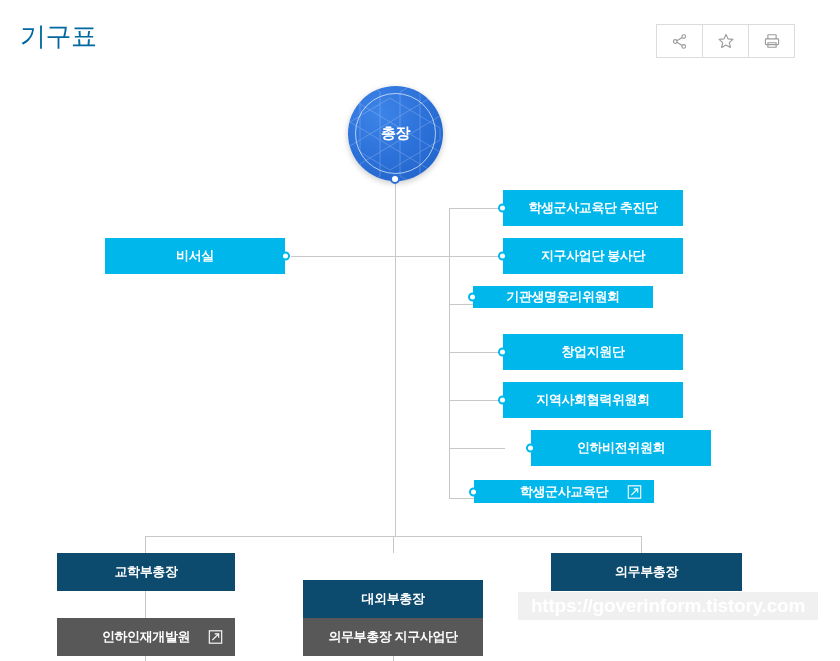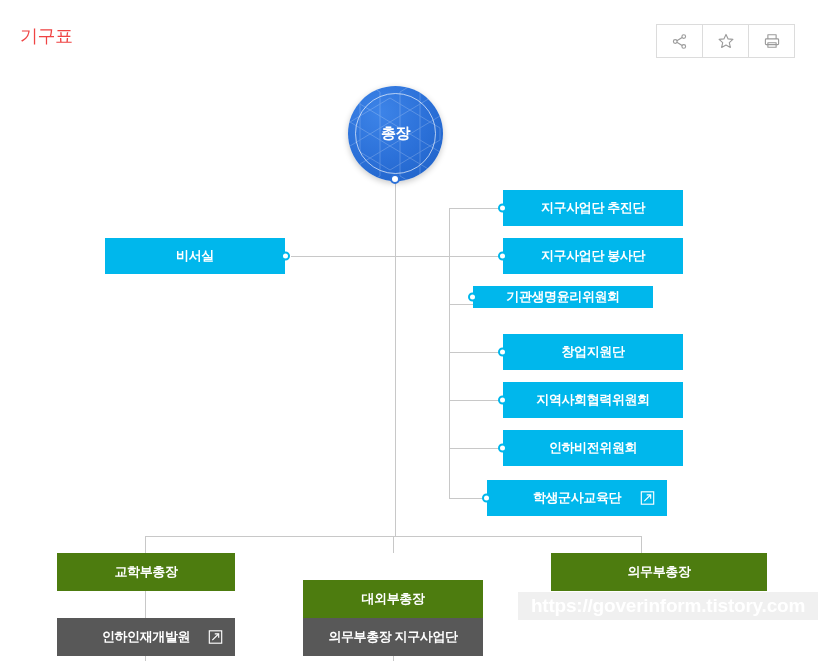--- a/index.html
+++ b/index.html
@@ -17,22 +17,22 @@
     height: 661px;
     overflow: hidden;
     background: #ffffff;
   }
 
   
   #page-title {
     position: absolute;
     left: 20px;
     top: 16px;
-    font-size: 18px;
-    color: #ef4444;
+    font-size: 26px;
+    color: #0369a1;
     letter-spacing: -0.5px;
     font-weight: 400;
     line-height: 40px;
     white-space: nowrap;
   }
   #toolbar {
     position: absolute;
     right: 45px;
     top: 24px;
     display: flex;
@@ -69,21 +69,21 @@
     align-items: center;
     justify-content: center;
     color: #ffffff;
     font-size: 13px;
     font-weight: bold;
     letter-spacing: -0.4px;
     white-space: nowrap;
     cursor: pointer;
   }
   .node-cyan  { background: #00b7ec; }
-  .node-teal  { background: #4d7c0f; }
+  .node-teal  { background: #0c4a6e; }
   .node-gray  { background: #585858; }
 
   .ext-icon {
     position: absolute;
     right: 12px;
     top: 50%;
     transform: translateY(-50%);
     width: 15px;
     height: 15px;
   }
@@ -260,21 +260,21 @@
     <div id="president-label">총장</div>
   </div>
   <div id="president-dot"></div>
 
   <div class="node node-cyan" style="left:105px; top:238px; width:180px; height:36px;">
     <span>비서실</span>
     <span class="dot dot-right"></span>
   </div>
 
   <div class="node node-cyan" style="left:503px; top:190px; width:180px; height:36px;">
-    <span>지구사업단 추진단</span>
+    <span>학생군사교육단 추진단</span>
     <span class="dot dot-left"></span>
   </div>
 
   <div class="node node-cyan" style="left:503px; top:238px; width:180px; height:36px;">
     <span>지구사업단 봉사단</span>
     <span class="dot dot-left"></span>
   </div>
 
   <div class="node node-cyan" style="left:473px; top:286px; width:180px; height:22px;">
     <span>기관생명윤리위원회</span>
@@ -284,46 +284,46 @@
   <div class="node node-cyan" style="left:503px; top:334px; width:180px; height:36px;">
     <span>창업지원단</span>
     <span class="dot dot-left"></span>
   </div>
 
   <div class="node node-cyan" style="left:503px; top:382px; width:180px; height:36px;">
     <span>지역사회협력위원회</span>
     <span class="dot dot-left"></span>
   </div>
 
-  <div class="node node-cyan" style="left:503px; top:430px; width:180px; height:36px;text-align:center;">
+  <div class="node node-cyan" style="left:531px; top:430px; width:180px; height:36px;text-align:center;">
     <span>인하비전위원회</span>
     <span class="dot dot-left"></span>
   </div>
 
-  <div class="node node-cyan" style="left:487px; top:480px; width:180px; height:36px;">
+  <div class="node node-cyan" style="left:474px; top:480px; width:180px; height:23px;">
     <span>학생군사교육단</span>
     <span class="dot dot-left"></span>
     <span class="ext-icon">
       <svg width="15" height="15" viewBox="0 0 16 16" fill="none" stroke="#ffffff" stroke-width="1.2">
         <rect x="1.4" y="1.4" width="13.2" height="13.2"></rect>
         <line x1="4.6" y1="11.4" x2="11.2" y2="4.8"></line>
         <polyline points="7.2,4.6 11.4,4.6 11.4,8.8"></polyline>
       </svg>
     </span>
   </div>
 
   <div class="node node-teal" style="left:57px; top:553px; width:178px; height:38px;">
     <span>교학부총장</span>
   </div>
 
   <div class="node node-teal" style="left:303px; top:553px; width:180px; height:38px;margin-top:27px;">
     <span>대외부총장</span>
   </div>
 
-  <div class="node node-teal" style="left:551px; top:553px; width:216px; height:38px;">
+  <div class="node node-teal" style="left:551px; top:553px; width:191px; height:38px;">
     <span>의무부총장</span>
   </div>
 
   <div id="watermark">https://goverinform.tistory.com</div>
 
   <div class="node node-gray" style="left:57px; top:618px; width:178px; height:38px;">
     <span>인하인재개발원</span>
     <span class="ext-icon">
       <svg width="15" height="15" viewBox="0 0 16 16" fill="none" stroke="#ffffff" stroke-width="1.2">
         <rect x="1.4" y="1.4" width="13.2" height="13.2"></rect>

